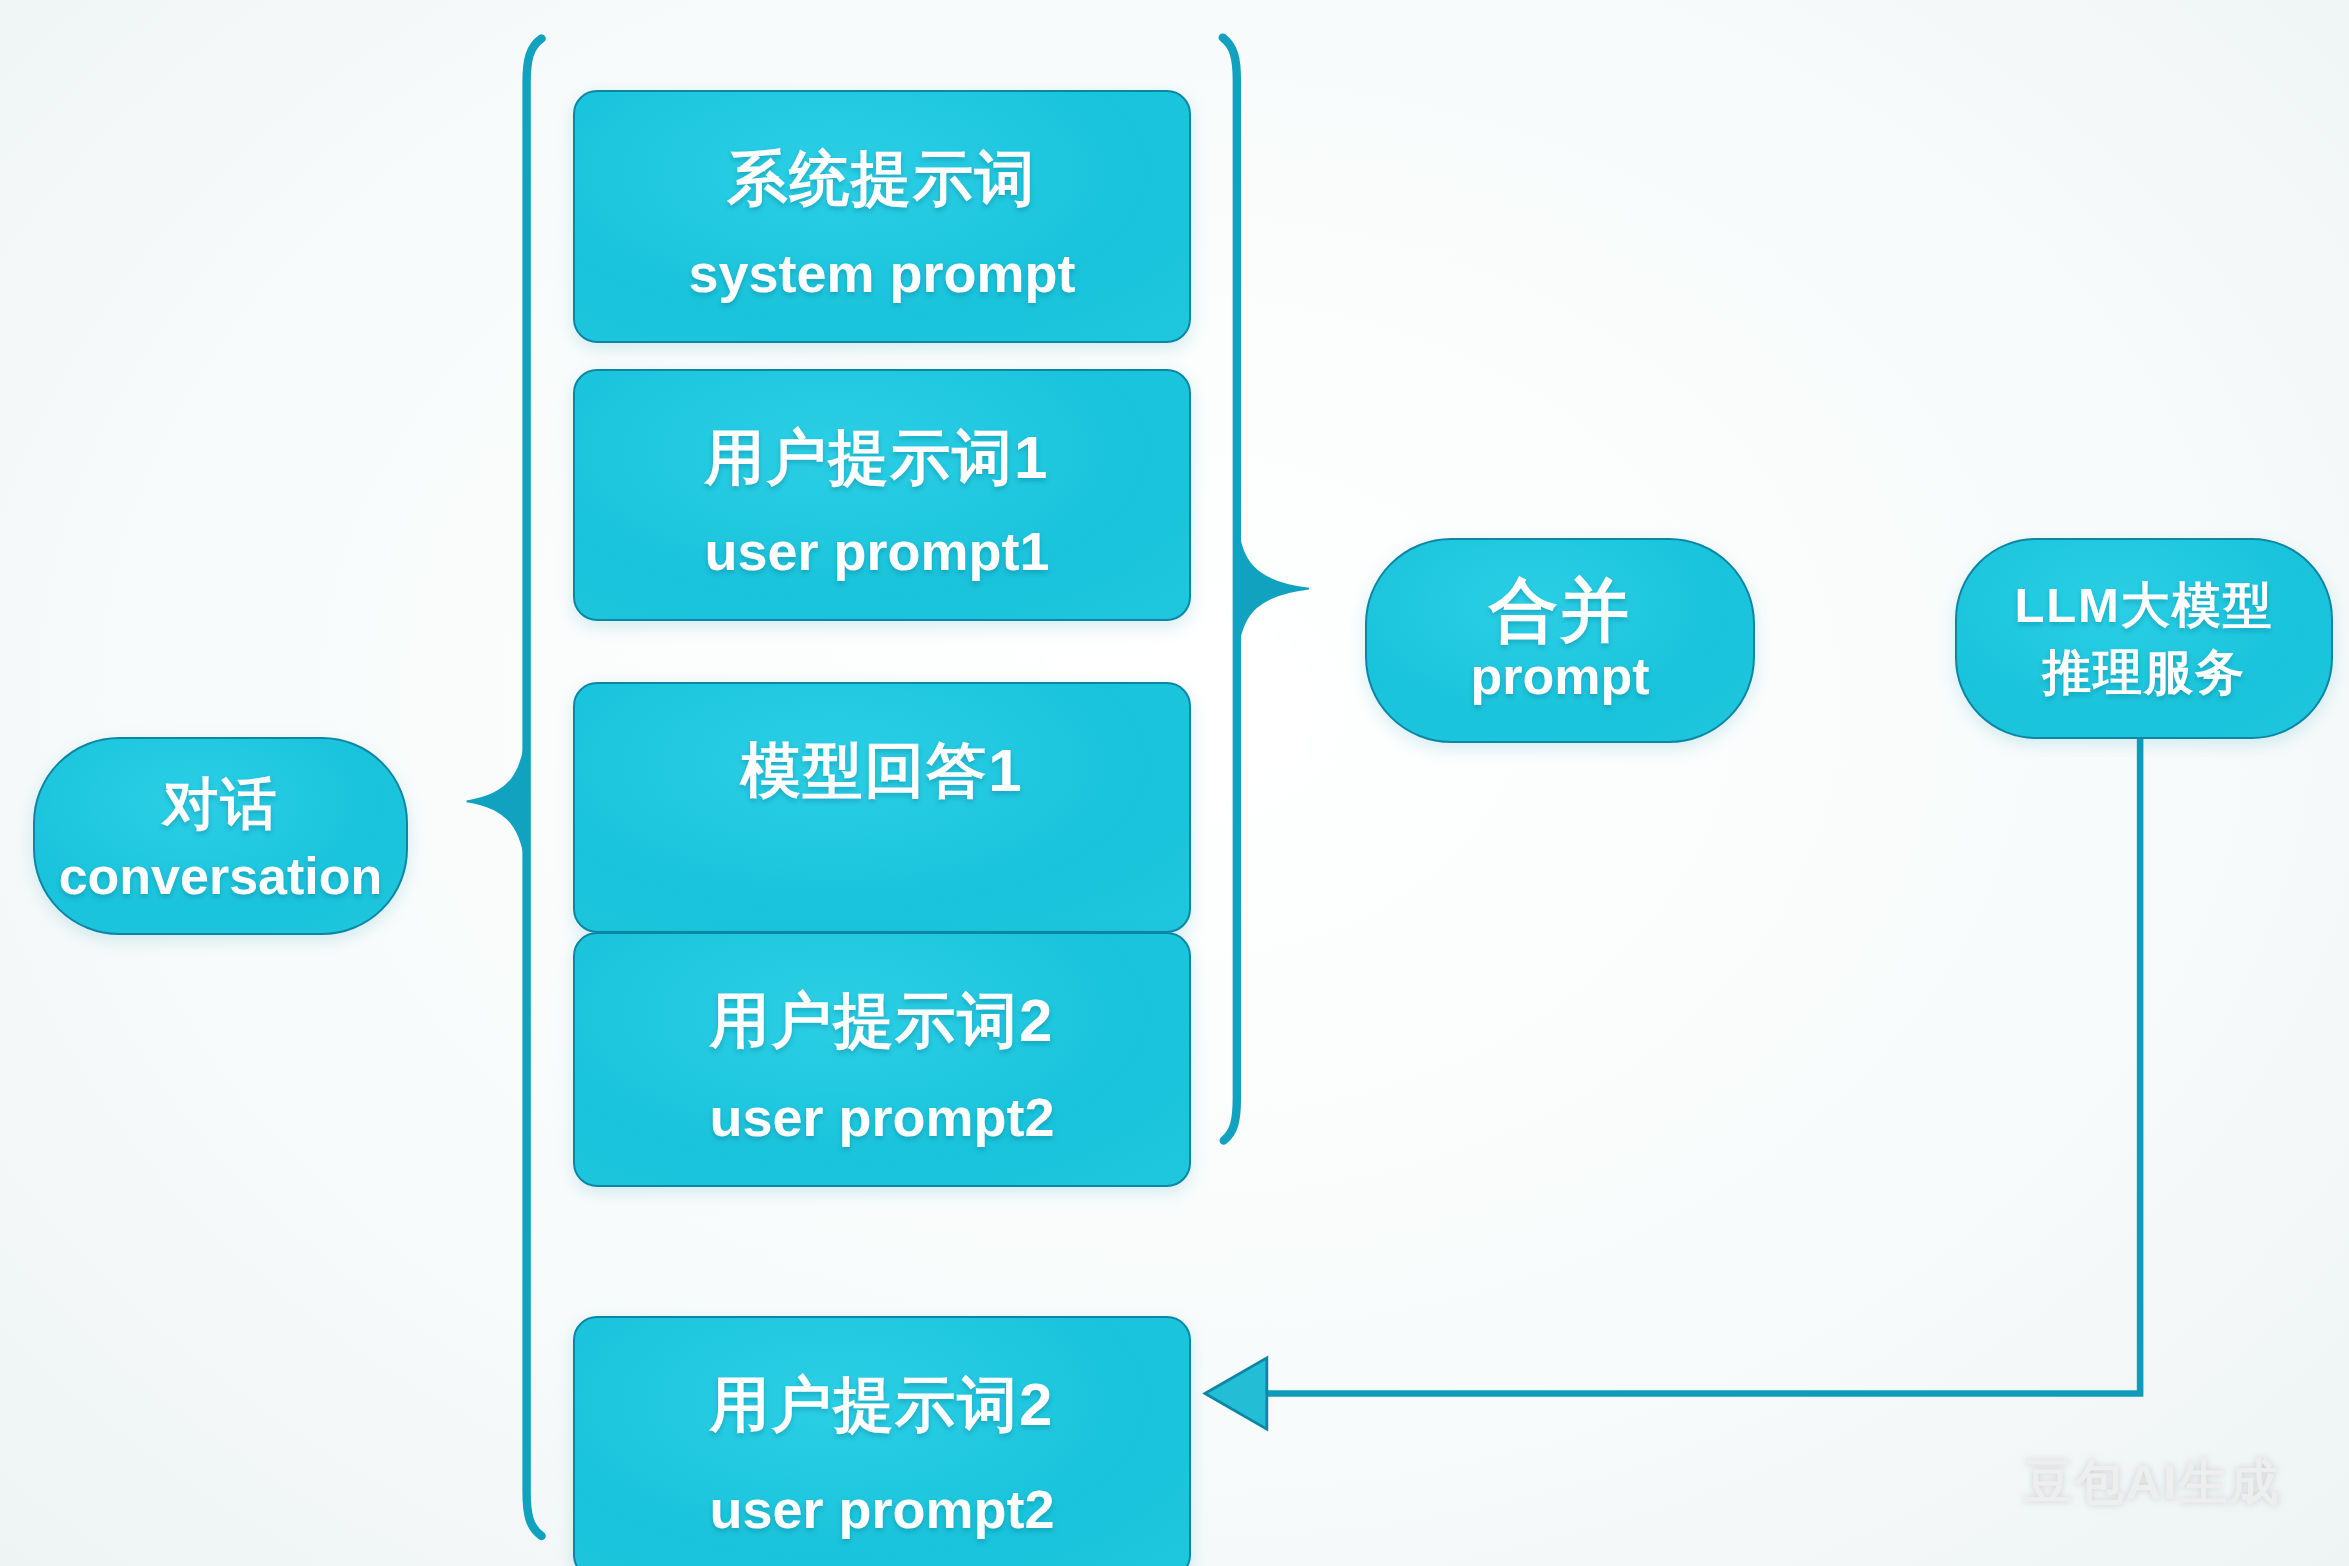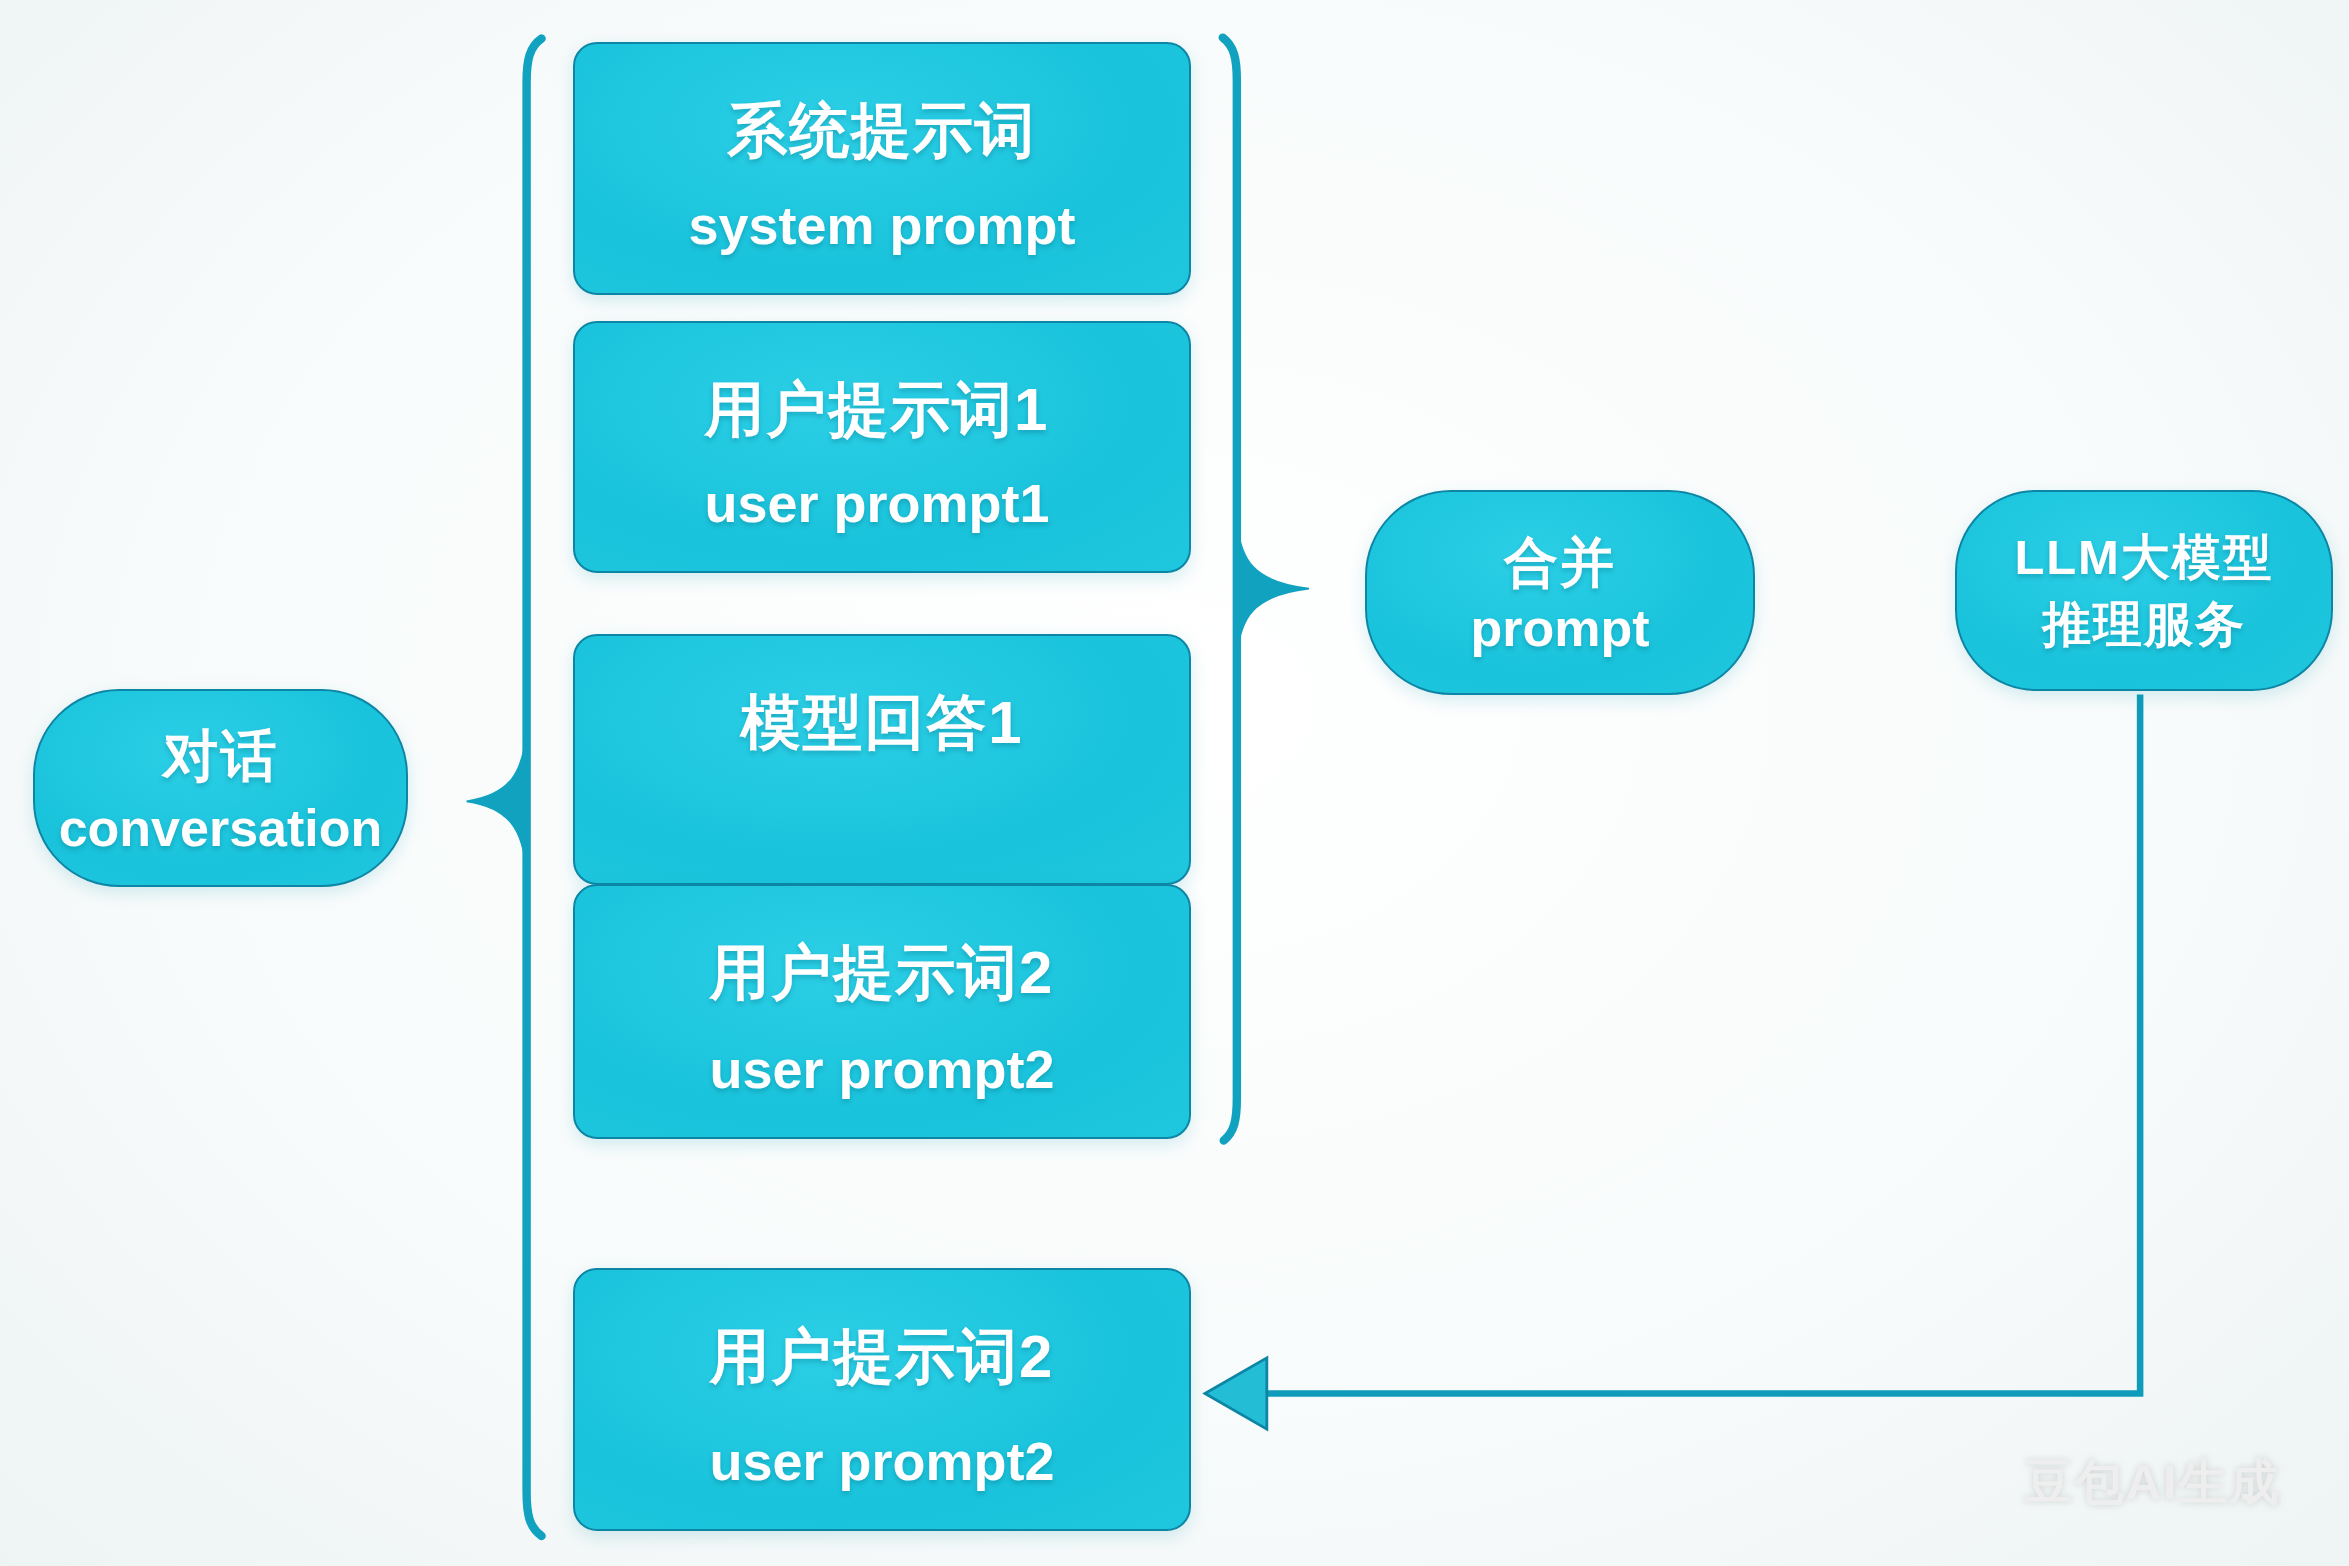--- a/index.html
+++ b/index.html
@@ -18,20 +18,21 @@
     position:absolute;
     box-sizing:border-box;
     background:radial-gradient(ellipse at 42% 32%, #2bcfe6 0%, #19c3db 62%, #1fc7de 100%);
     border:2.8px solid #0d86a6;
     display:flex;
     flex-direction:column;
     align-items:center;
     color:#ffffff;
     text-shadow:0 2.8px 5.6px rgba(0,95,120,0.30);
     box-shadow:0 5.6px 17px rgba(0,150,175,0.16);
+    margin-top:48px;
   }
   .zh{font-weight:bold;letter-spacing:1.9px;}
   .en{font-weight:bold;}
   
   .msg-box{
     left:573px;width:618px;
     border-radius:24px;
     justify-content:space-between;
     padding:47px 19px 37px 19px;
   }
@@ -42,21 +43,21 @@
   .pill-conversation{
     left:33px;top:689px;width:375px;height:198px;
     border-radius:86px;
   }
   .pill-conversation .zh{font-size:56px;line-height:79px;}
   .pill-conversation .en{font-size:52px;line-height:66px;}
   .pill-merge{
     left:1365px;top:490px;width:390px;height:205px;
     border-radius:86px;
   }
-  .pill-merge .zh{font-size:54px;line-height:71px;}
+  .pill-merge .zh{font-size:69px;line-height:71px;}
   .pill-merge .en{font-size:52px;line-height:60px;}
   .pill-llm{
     left:1955px;top:490px;width:378px;height:201px;
     border-radius:81px;
   }
   .pill-llm .zh{font-size:49px;line-height:67px;}
   
   .overlay{
     position:absolute;left:0;top:0;width:2350px;height:1567px;
     pointer-events:none;

